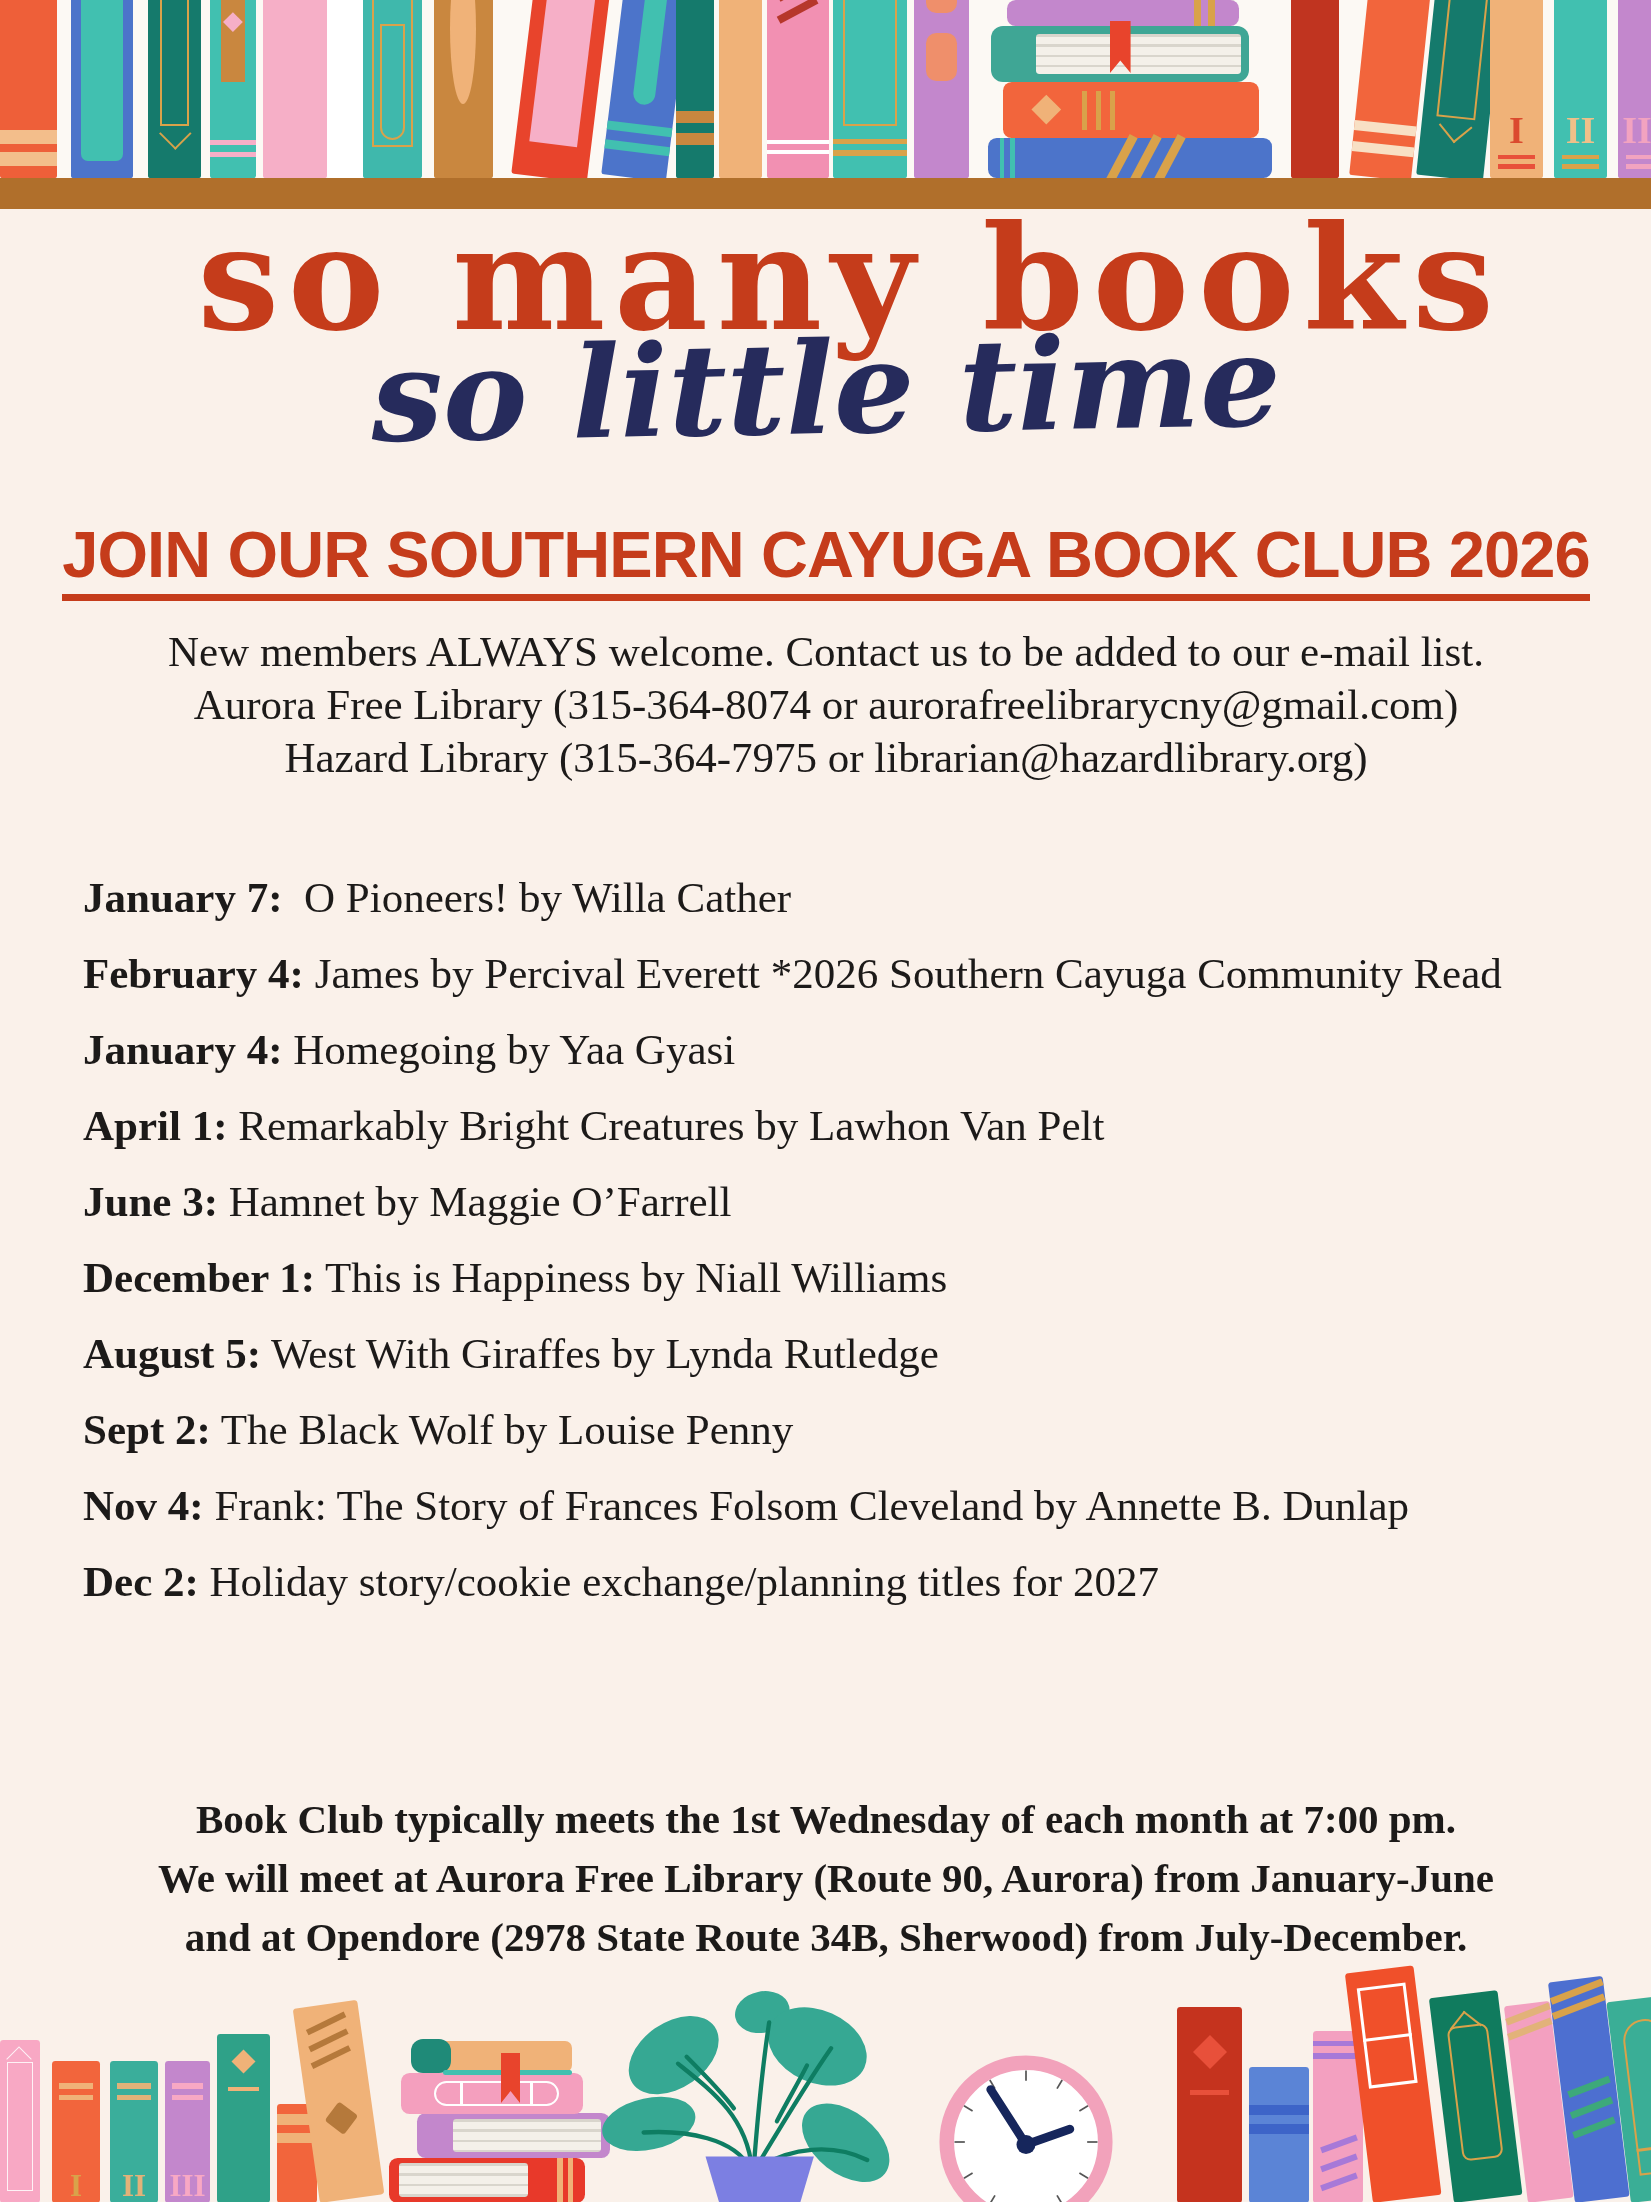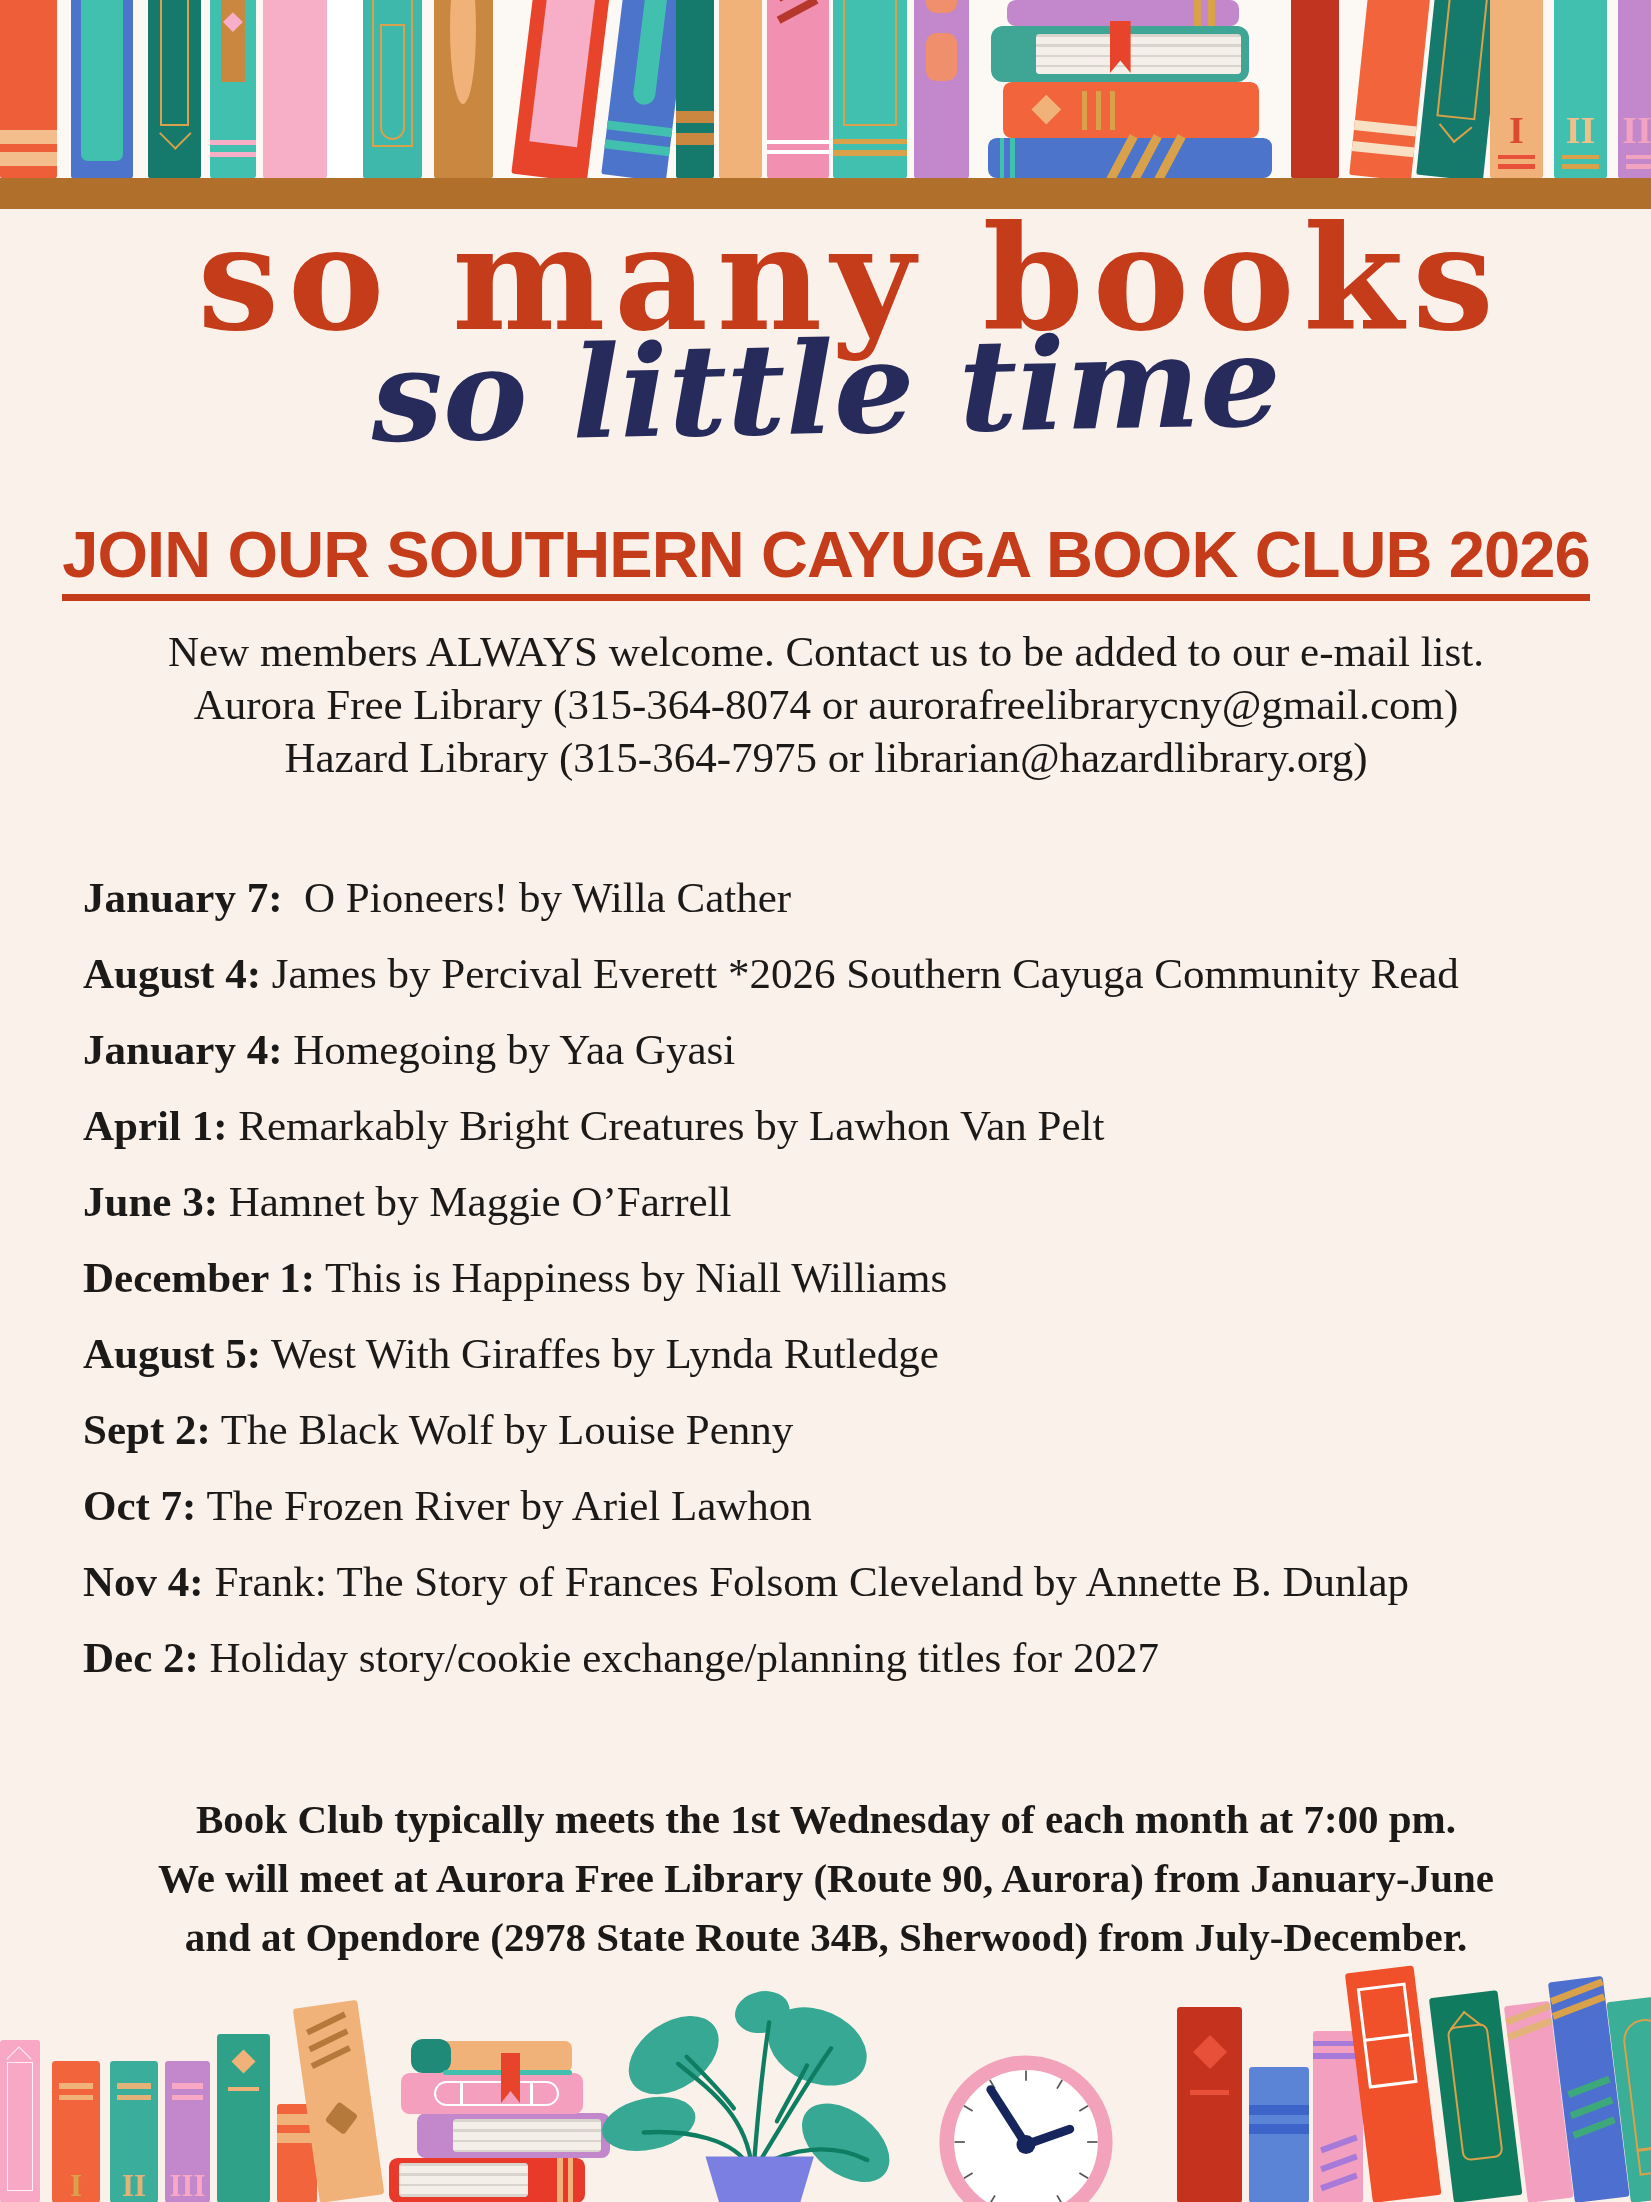--- a/index.html
+++ b/index.html
@@ -158,28 +158,27 @@
 </div>
 
 <div id="contact">
   <div>New members ALWAYS welcome. Contact us to be added to our e-mail list.</div>
   <div>Aurora Free Library (315-364-8074 or aurorafreelibrarycny@gmail.com)</div>
   <div>Hazard Library (315-364-7975 or librarian@hazardlibrary.org)</div>
 </div>
 
 <div id="schedule">
   <div class="row"><span class="date">January 7:</span><span>  O Pioneers! by Willa Cather</span></div>
-  <div class="row"><span class="date">August 4:</span><span> James by Percival Everett *2026 Southern Cayuga Community Read</span></div>
+  <div class="row"><span class="date">February 4:</span><span> James by Percival Everett *2026 Southern Cayuga Community Read</span></div>
   <div class="row"><span class="date">January 4:</span><span> Homegoing by Yaa Gyasi</span></div>
   <div class="row"><span class="date">April 1:</span><span> Remarkably Bright Creatures by Lawhon Van Pelt</span></div>
   <div class="row"><span class="date">June 3:</span><span> Hamnet by Maggie O’Farrell</span></div>
   <div class="row"><span class="date">December 1:</span><span> This is Happiness by Niall Williams</span></div>
   <div class="row"><span class="date">August 5:</span><span> West With Giraffes by Lynda Rutledge</span></div>
   <div class="row"><span class="date">Sept 2:</span><span> The Black Wolf by Louise Penny</span></div>
-  <div class="row"><span class="date">Oct 7:</span><span> The Frozen River by Ariel Lawhon</span></div>
   <div class="row"><span class="date">Nov 4:</span><span> Frank: The Story of Frances Folsom Cleveland by Annette B. Dunlap</span></div>
   <div class="row"><span class="date">Dec 2:</span><span> Holiday story/cookie exchange/planning titles for 2027</span></div>
 </div>
 
 <div id="footer">
   <div>Book Club typically meets the 1st Wednesday of each month at 7:00 pm.</div>
   <div>We will meet at Aurora Free Library (Route 90, Aurora) from January-June</div>
   <div>and at Opendore (2978 State Route 34B, Sherwood) from July-December.</div>
 </div>
 

